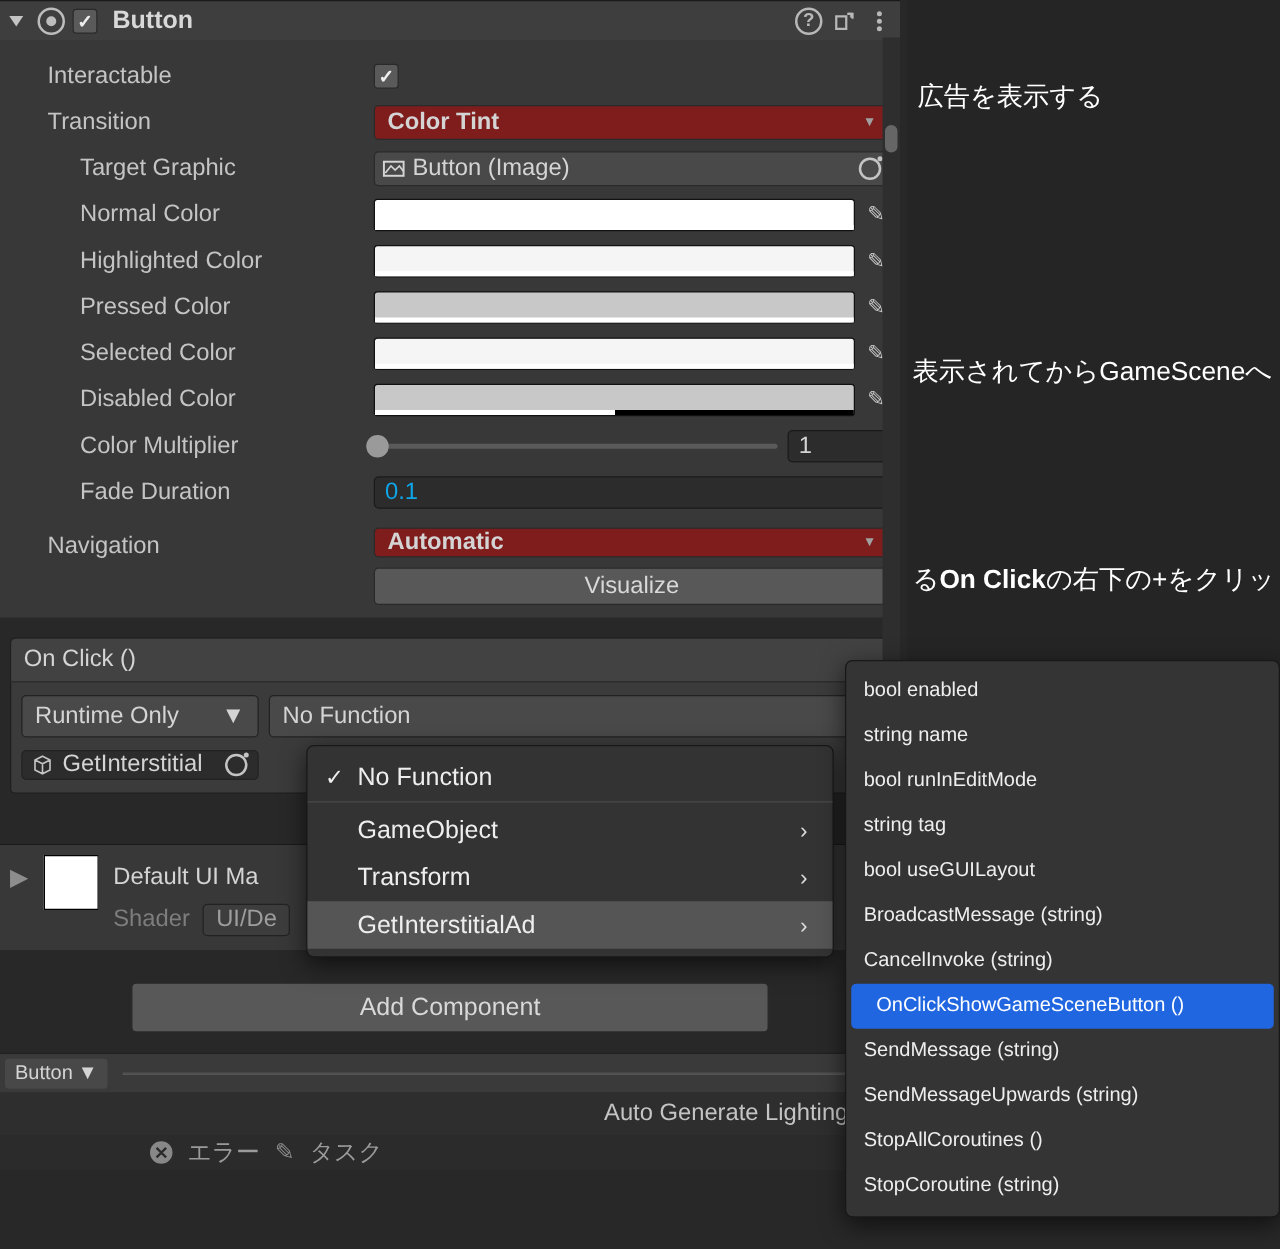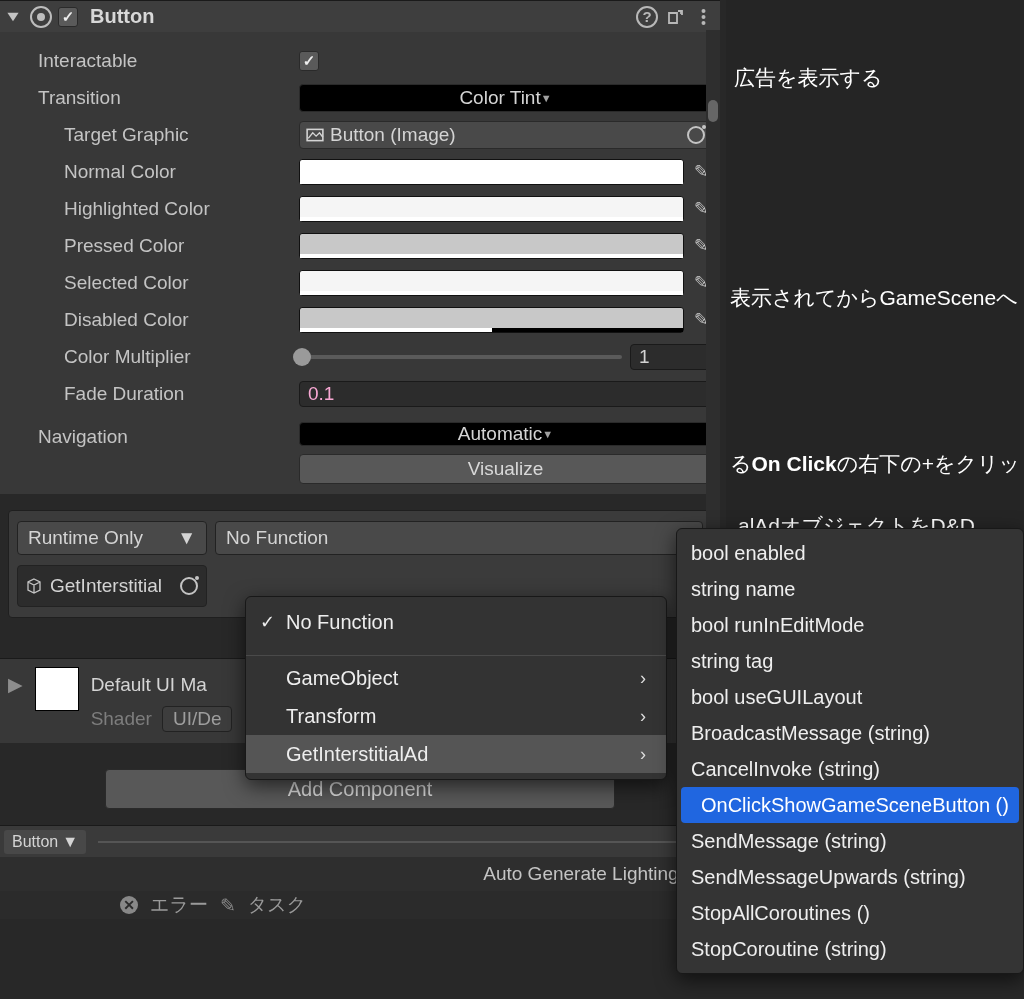--- a/index.html
+++ b/index.html
@@ -20,49 +20,49 @@
 
 
 .props { background: #383838; padding: 10px 8px 10px 23px; }
 .row { display: flex; align-items: center; height: 37px; gap: 6px; margin-left: 15px; }
 .row-label { width: 255px; color: #c4c4c4; padding-left: 0; }
 .row-label.indent { padding-left: 26px; }
 .row-field { flex: 1; display: flex; align-items: center; gap: 6px; }
 
 .field-check { width: 20px; height: 20px; background: #5a5a5a; border: 1px solid #2a2a2a; border-radius: 3px; display: flex; align-items: center; justify-content: center; color: #eee; font-size: 15px; font-weight: bold; }
 
-.dropdown { flex: 1; height: 28px; background: #000000; border: 1px solid #2a2a2a; border-radius: 4px; display: flex; align-items: center; padding: 0 10px; justify-content: center; color: #d4d4d4; cursor: pointer; }
+.dropdown { flex: 1; height: 28px; background: #7f1d1d; border: 1px solid #2a2a2a; border-radius: 4px; display: flex; align-items: center; padding: 0 10px; justify-content: space-between; color: #d4d4d4; cursor: pointer; font-weight: bold; }
 .dropdown .tri { font-size: 11px; color: #a0a0a0; }
 
 .objref { flex: 1; height: 28px; background: #494949; border: 1px solid #2a2a2a; border-radius: 4px; display: flex; align-items: center; padding: 0 6px; color: #d4d4d4; gap: 6px; }
 .objref-ico { width: 18px; height: 18px; color: #d4d4d4; }
 .objref-picker { width: 18px; height: 18px; border: 2px solid #c4c4c4; border-radius: 50%; margin-left: auto; position: relative; cursor: pointer; }
 .objref-picker::after { content: ""; position: absolute; right: -3px; top: -3px; width: 4px; height: 4px; background: #c4c4c4; border-radius: 50%; }
 
 .color-swatch { flex: 1; height: 26px; border: 1px solid #111; border-radius: 3px; position: relative; cursor: pointer; }
 .color-eyedrop { width: 22px; color: #c4c4c4; font-size: 17px; cursor: pointer; text-align: center; }
 .color-alpha { position: absolute; left: 0; bottom: 0; height: 4px; width: 100%; background: #000; }
 .color-alpha-fill { height: 100%; background: #fff; }
 
 .slider-wrap { flex: 1; display: flex; align-items: center; gap: 8px; }
 .slider-track { flex: 1; height: 4px; background: #5a5a5a; border-radius: 2px; position: relative; }
 .slider-thumb { position: absolute; left: 1%; top: 50%; width: 18px; height: 18px; background: #9a9a9a; border-radius: 50%; transform: translate(-50%, -50%); cursor: grab; }
 .slider-val { width: 82px; height: 26px; background: #2c2c2c; border: 1px solid #1a1a1a; border-radius: 4px; color: #d4d4d4; padding: 0 8px; display: flex; align-items: center; }
 
-.textnum { flex: 1; height: 26px; background: #2c2c2c; border: 1px solid #1a1a1a; border-radius: 4px; color: #f9a8d4; padding: 0 8px; display: flex; align-items: center; }
+.textnum { flex: 1; height: 26px; background: #2c2c2c; border: 1px solid #1a1a1a; border-radius: 4px; color: #0ea5e9; padding: 0 8px; display: flex; align-items: center; }
 
 .visualize-btn { height: 30px; background: #585858; border: 1px solid #2a2a2a; border-radius: 4px; color: #d8d8d8; display: flex; align-items: center; justify-content: center; cursor: pointer; margin-left: 0; }
 .nav-section .row-field { flex-direction: column; align-items: stretch; gap: 8px; }
 
 
 .event-block { margin: 16px 8px 8px 8px; border: 1px solid #1f1f1f; border-radius: 4px; background: #3b3b3b; }
 .event-header { padding: 6px 10px; border-bottom: 1px solid #1f1f1f; color: #d4d4d4; background: #424242; border-radius: 4px 4px 0 0; }
 .event-body { padding: 10px 8px; display: grid; grid-template-columns: 190px 1fr; gap: 10px 8px; }
 .event-dd { height: 34px; background: #494949; border: 1px solid #222; border-radius: 4px; display: flex; align-items: center; padding: 0 10px; justify-content: space-between; color: #d4d4d4; cursor: pointer; }
-.event-obj { height: 42px; background: #2c2c2c; border: 1px solid #222; border-radius: 4px; display: flex; align-items: center; padding: 0 8px; gap: 8px; color: #d4d4d4; }
+.event-obj { height: 24px; background: #2c2c2c; border: 1px solid #222; border-radius: 4px; display: flex; align-items: center; padding: 0 8px; gap: 8px; color: #d4d4d4; }
 
 
 .scrollbar { position: absolute; right: 0; top: 30px; width: 14px; height: 640px; background: #2e2e2e; }
 .scrollbar-thumb { position: absolute; top: 70px; width: 10px; left: 2px; height: 22px; background: #666; border-radius: 5px; }
 
 
 .material { margin-top: 40px; background: #383838; border-top: 1px solid #1a1a1a; padding: 8px; }
 .mat-row { display: flex; align-items: center; gap: 12px; height: 36px; }
 .mat-thumb { width: 44px; height: 44px; background: #fff; border: 1px solid #000; }
 .mat-title { color: #d4d4d4; font-size: 19px; }
@@ -80,41 +80,40 @@
 .err-row { height: 28px; background: #2b2b2b; display: flex; align-items: center; gap: 12px; padding-left: 120px; color: #9a9a9a; font-size: 19px; }
 .err-ico { width: 18px; height: 18px; background: #888; border-radius: 50%; display: flex; align-items: center; justify-content: center; font-weight: bold; font-size: 14px; color: #2b2b2b; }
 
 
 .doc { position: absolute; left: 726px; top: 0; width: 298px; height: 749px; background: #252525; color: #fff; font-size: 21px; line-height: 1.5; }
 .doc-line { position: absolute; white-space: nowrap; }
 
 
 .menu1 { position: absolute; left: 245px; top: 596px; width: 422px; background: #333; border: 1px solid #181818; border-radius: 6px; box-shadow: 0 6px 20px rgba(0,0,0,.6); padding: 6px 0; }
 .menu1-item { height: 38px; display: flex; align-items: center; padding: 0 20px 0 40px; color: #eee; font-size: 20px; justify-content: space-between; cursor: pointer; position: relative; }
-.menu1-item.sep { border-top: 1px solid #4a4a4a; margin-top: 14px; padding-top: 4px; height: 42px; }
+.menu1-item.sep { border-top: 1px solid #4a4a4a; margin-top: 0; padding-top: 4px; height: 42px; }
 .menu1-item.hi { background: #555; }
 .menu1-check { position: absolute; left: 14px; font-size: 18px; }
 .menu1-arrow { color: #ddd; font-size: 18px; }
 
 .menu2 { position: absolute; left: 676px; top: 528px; width: 348px; background: #343434; border: 1px solid #181818; border-radius: 6px; box-shadow: 0 6px 20px rgba(0,0,0,.6); padding: 6px 0; }
-.menu2-item { height: 36px; display: flex; align-items: center; padding: 0 14px; color: #eee; font-size: 20px; cursor: pointer; white-space: nowrap; }
+.menu2-item { height: 36px; display: flex; align-items: center; padding: 0 14px; color: #eee; font-size: 16px; cursor: pointer; white-space: nowrap; }
 .menu2-item.sel { background: #2066e0; color: #fff; border-radius: 4px; margin: 0 4px; padding: 0 20px; }
 
 svg { display: block; }
 </style>
 </head>
 <body>
 
 <div class="doc">
   <div class="doc-line" style="left:8px; top:62px;">広告を表示する</div>
   <div class="doc-line" style="left:4px; top:282px;">表示されてからGameSceneへ</div>
   <div class="doc-line" style="left:4px; top:448px;">
     <span>る</span><b>On Click</b><span>の右下の+をクリッ</span>
   </div>
-  <div class="doc-line" style="left:12px; top:510px;">alAdオブジェクトをD&amp;D。</div>
 </div>
 
 <div class="inspector">
 
   <div class="comp-header">
     <svg class="foldout" viewBox="0 0 10 10">
         <path d="M1 2 L9 2 L5 8 Z" fill="currentColor"></path>
       </svg>
     <div class="comp-icon">
         <div class="comp-icon-dot"></div>
@@ -252,20 +251,21 @@
         <div class="dropdown">
           <span>Automatic</span>
             <span class="tri">▼</span>
         </div>
         <div class="visualize-btn">Visualize</div>
       </div>
     </div>
   </div>
 
   <div class="event-block">
+    <div class="event-header">On Click ()</div>
     <div class="event-body">
       <div class="event-dd">
         <span>Runtime Only</span>
           <span class="tri">▼</span>
       </div>
       <div class="event-dd">
         <span>No Function</span>
           <span class="tri">▾</span>
       </div>
       <div class="event-obj">

